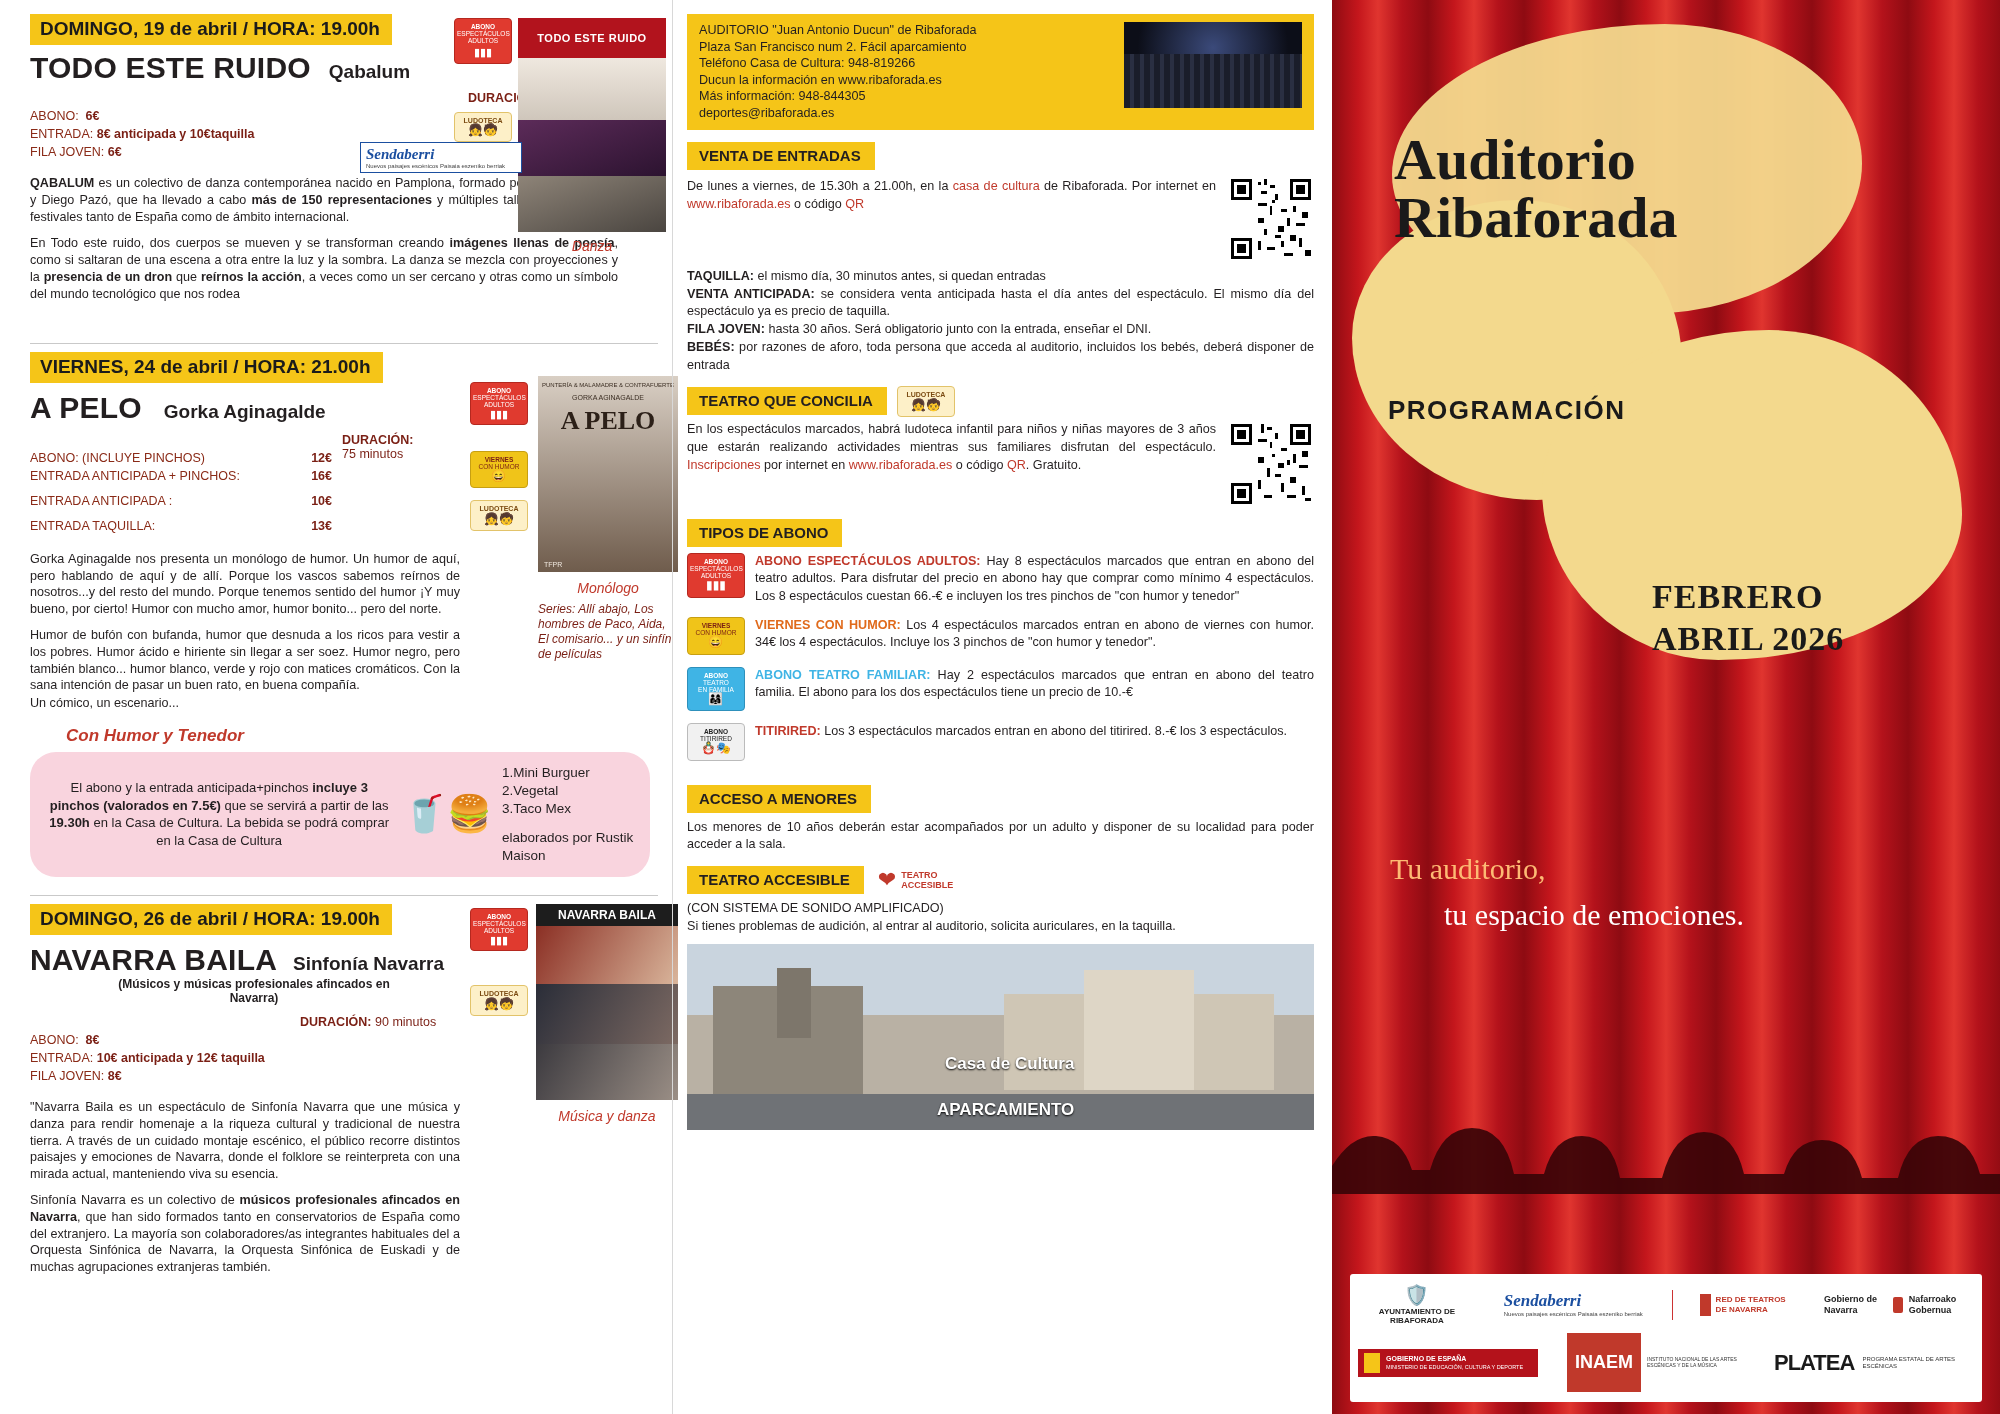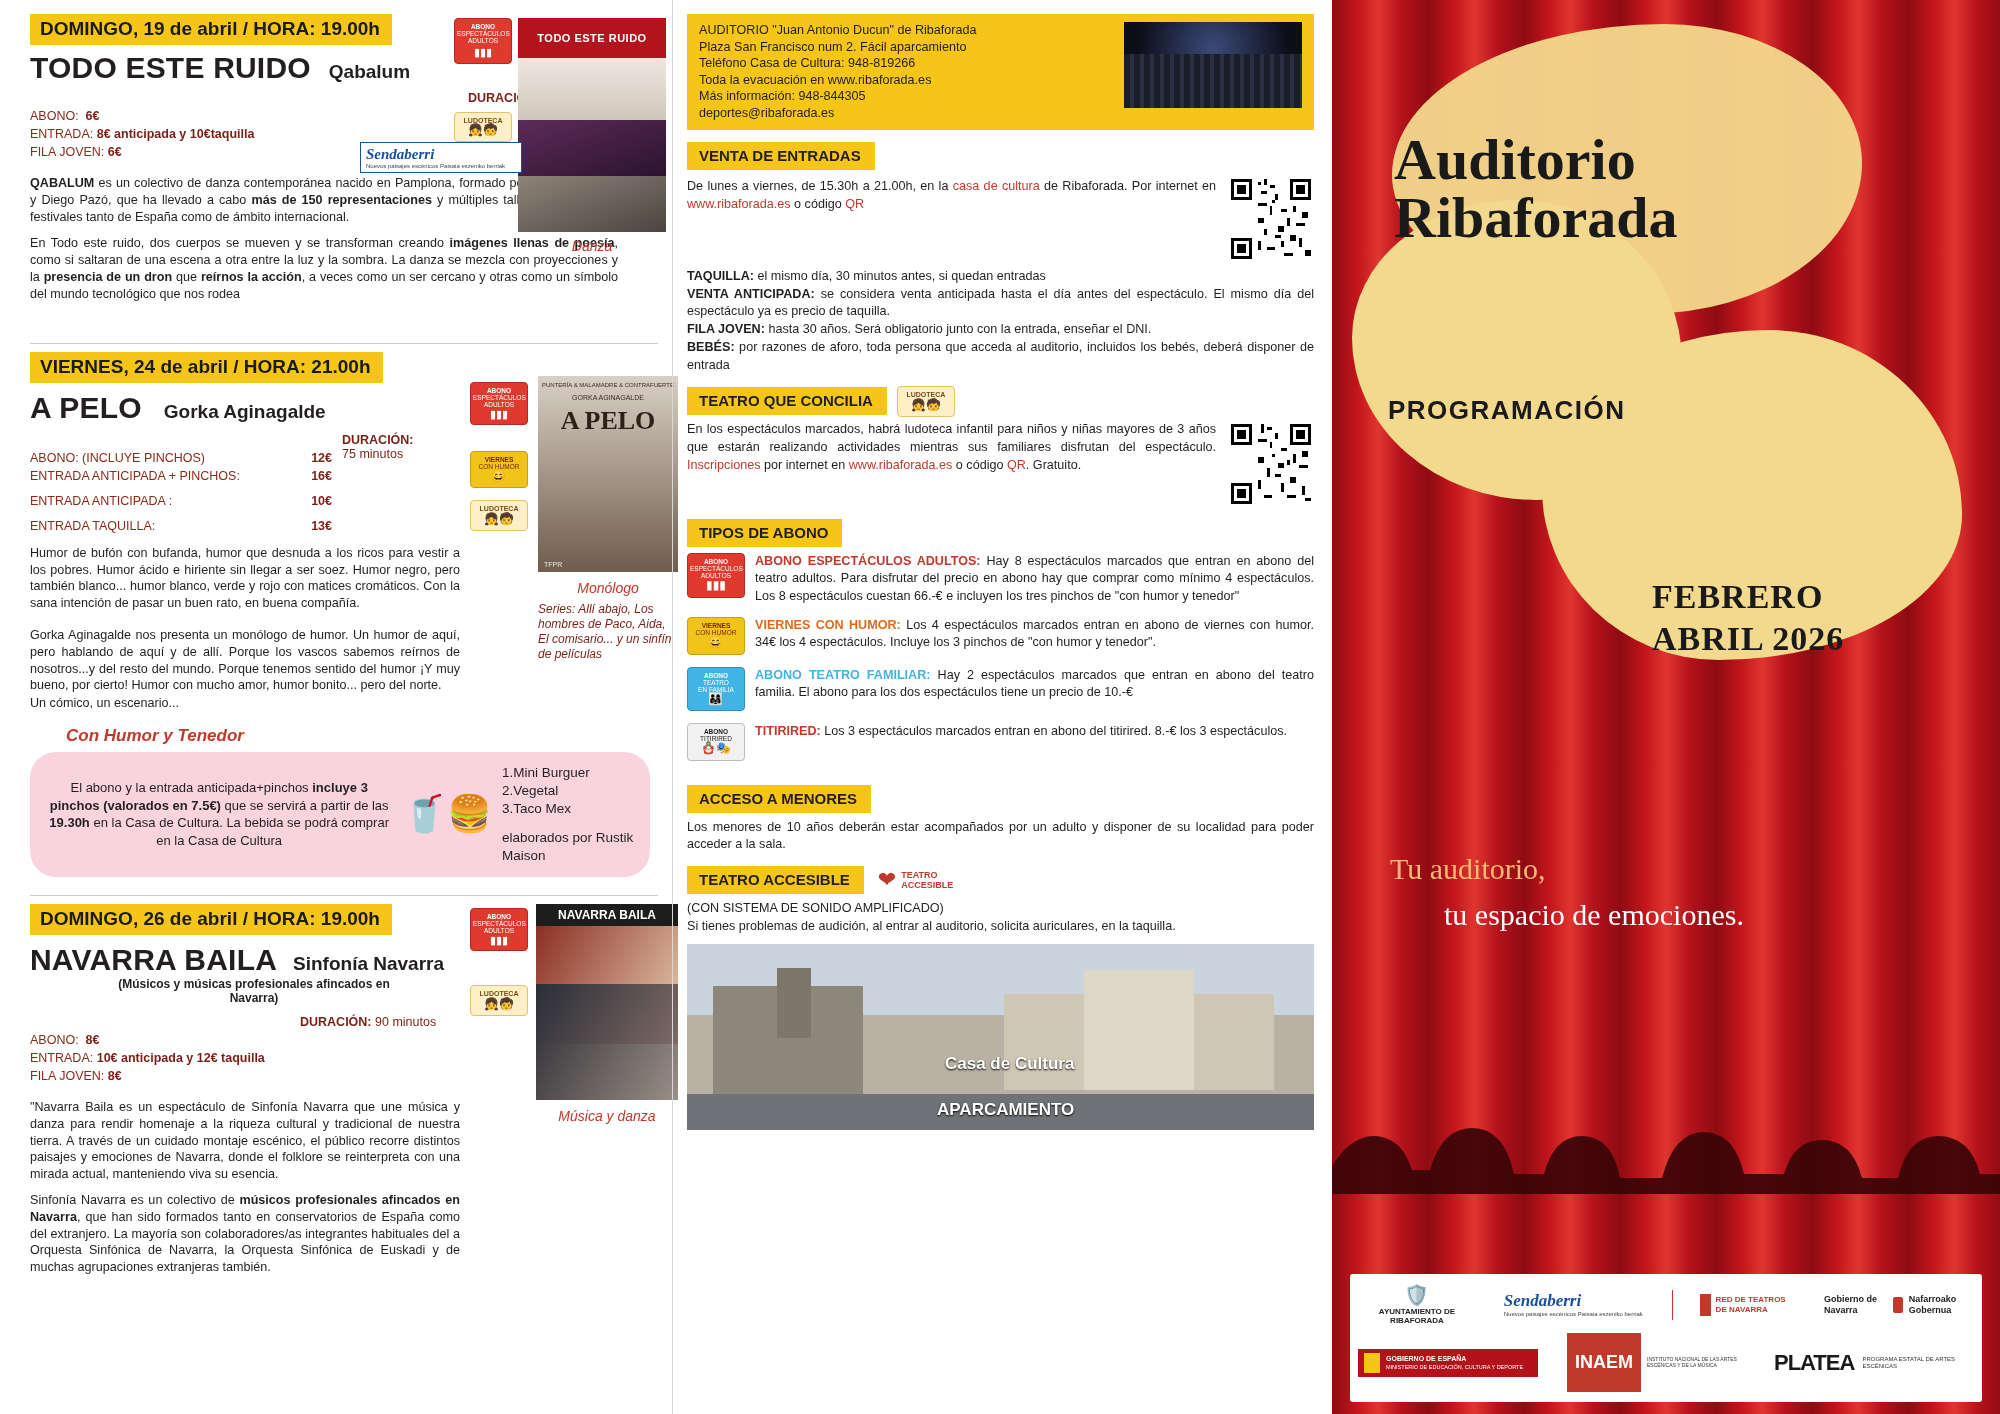--- a/index.html
+++ b/index.html
@@ -161,22 +161,22 @@
             <div style="display:flex;justify-content:space-between;margin-top:7px;">
                 <span class="price-label">ENTRADA TAQUILLA:</span>
                 <b>13€</b>
               </div>
           </div>
           <div class="dur" style="width:118px">
             <b>DURACIÓN:</b><br>
             <span>75 minutos</span>
           </div>
         </div>
+        <div style="margin-top:16px;font-size:12.6px;line-height:1.32;text-align:justify;">Gorka Aginagalde nos presenta un monólogo de humor. Un humor de aquí, pero hablando de aquí y de allí. Porque los vascos sabemos reírnos de nosotros...y del resto del mundo. Porque tenemos sentido del humor ¡Y muy bueno, por cierto! Humor con mucho amor, humor bonito... pero del norte.</div>
         <div style="margin-top:10px;font-size:12.6px;line-height:1.32;text-align:justify;">Humor de bufón con bufanda, humor que desnuda a los ricos para vestir a los pobres. Humor ácido e hiriente sin llegar a ser soez. Humor negro, pero también blanco... humor blanco, verde y rojo con matices cromáticos. Con la sana intención de pasar un buen rato, en buena compañía.</div>
-        <div style="margin-top:16px;font-size:12.6px;line-height:1.32;text-align:justify;">Gorka Aginagalde nos presenta un monólogo de humor. Un humor de aquí, pero hablando de aquí y de allí. Porque los vascos sabemos reírnos de nosotros...y del resto del mundo. Porque tenemos sentido del humor ¡Y muy bueno, por cierto! Humor con mucho amor, humor bonito... pero del norte.</div>
         <div style="margin-top:2px;font-size:12.6px;">Un cómico, un escenario...</div>
       </div>
 
       <div style="position:absolute;left:440px;top:30px;width:58px;">
         <div class="badge badge-adult">
           <div style="font-weight:bold">ABONO</div>
             <div>ESPECTÁCULOS</div>
             <div>ADULTOS</div>
             <div style="font-size:11px">▮▮▮</div>
         </div>
@@ -268,21 +268,21 @@
     </div>
   </div>
 
   <div class="col-mid">
 
     <div class="venue">
       <div class="txt">
         <div>AUDITORIO "Juan Antonio Ducun" de Ribaforada</div>
         <div>Plaza San Francisco num 2. Fácil aparcamiento</div>
         <div>Teléfono Casa de Cultura: 948-819266</div>
-        <div>Toda la evacuación en www.ribaforada.es</div>
+        <div>Ducun la información en www.ribaforada.es</div>
         <div>Más información: 948-844305</div>
         <div>deportes@ribaforada.es</div>
       </div>
       <div class="img">
         <div style="position:absolute;inset:0;background:radial-gradient(circle at 50% 30%,#3b4a7a,#0c0e18 70%);"></div>
         <div style="position:absolute;left:0;right:0;bottom:0;height:54px;background:repeating-linear-gradient(90deg,#1a1d2a 0 6px,#2a2f42 6px 10px);"></div>
       </div>
     </div>
 
     

